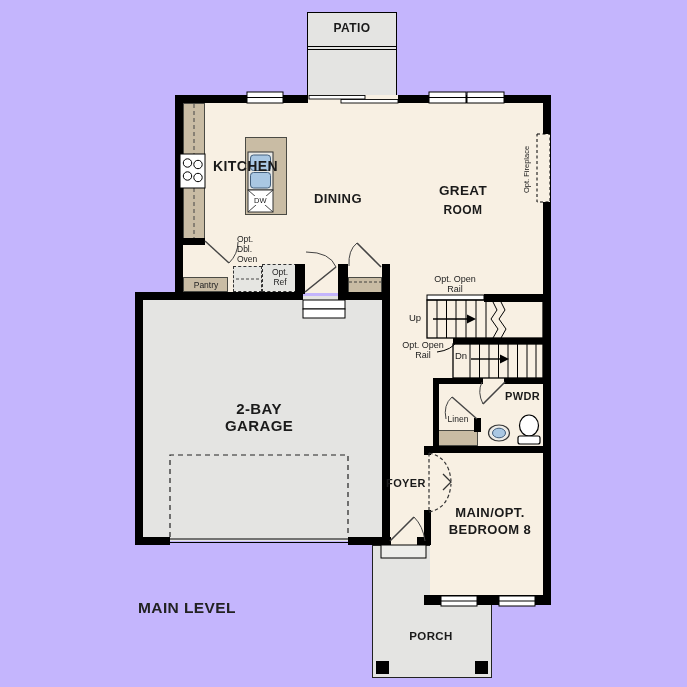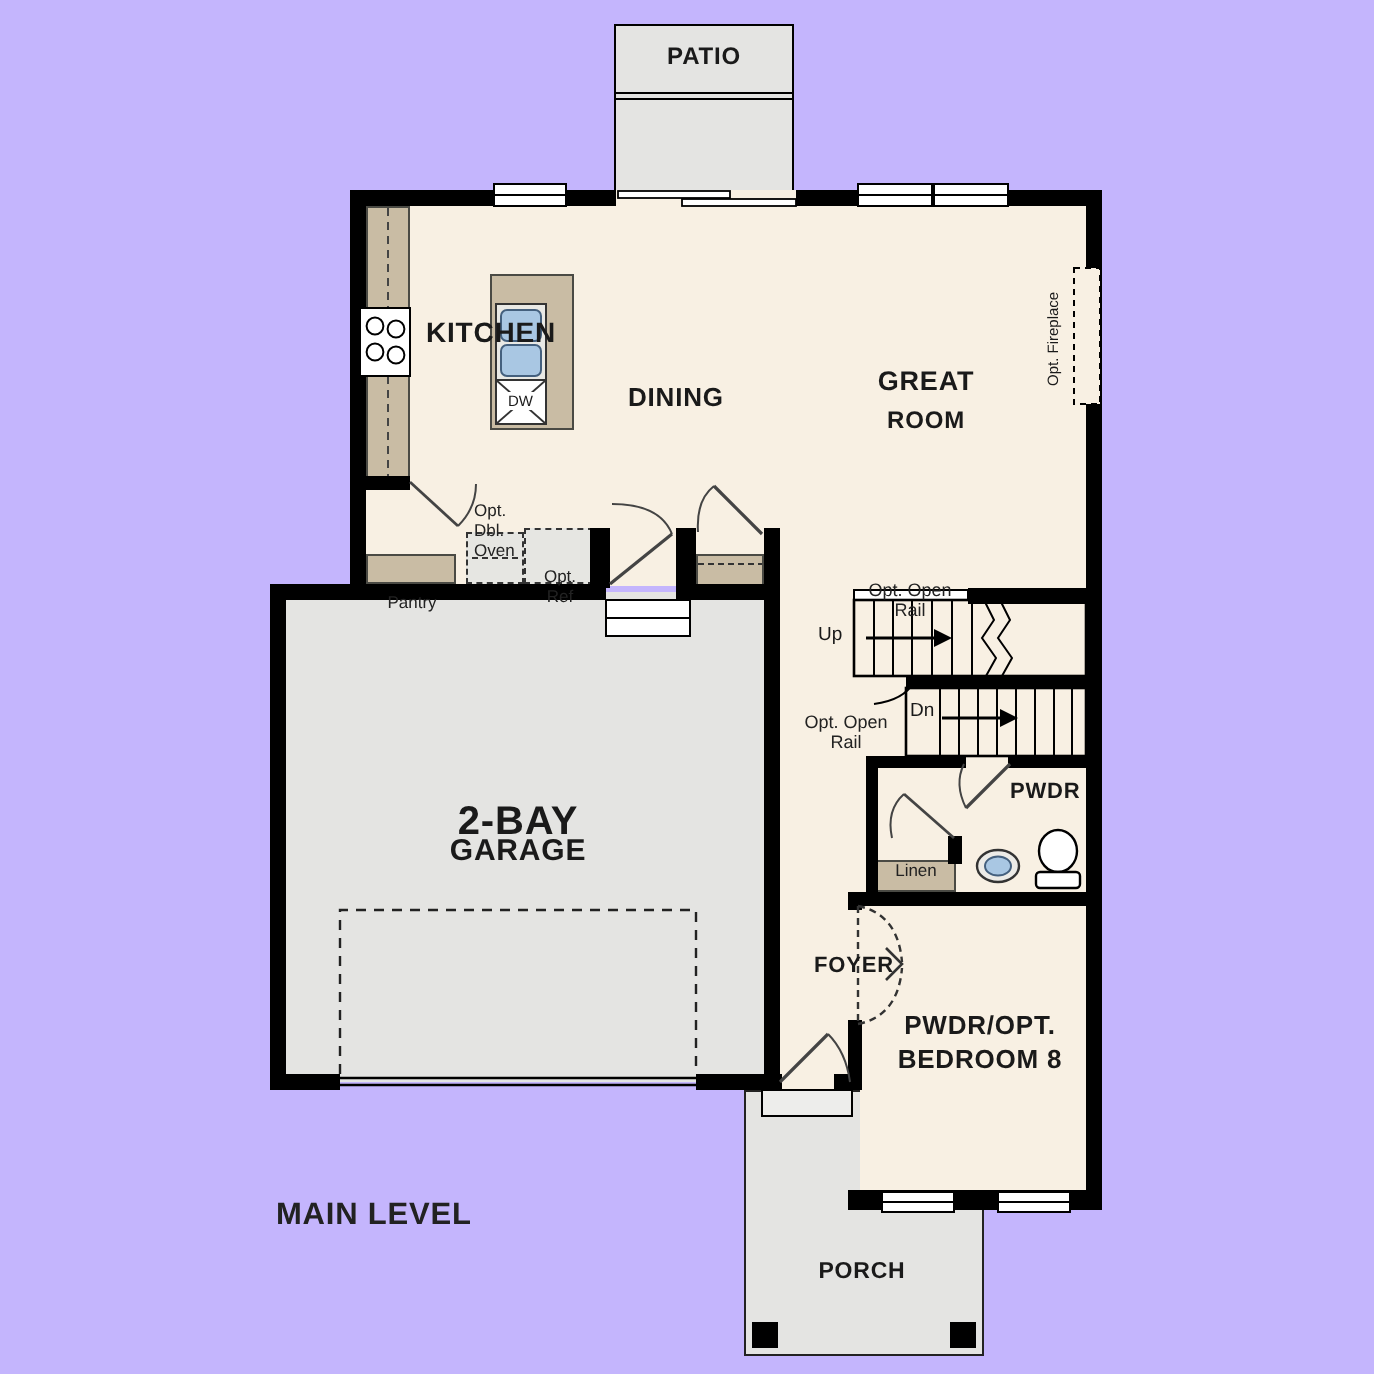--- a/index.html
+++ b/index.html
@@ -7,21 +7,21 @@
         font-family:"Liberation Sans",sans-serif;padding-left:24px;}
   .abs{position:absolute;}
   .floor{position:absolute;background:#f8f0e3;}
   .hard{position:absolute;background:#e4e4e2;}
   .tan{position:absolute;background:#c9bca4;border:1px solid #4a4a44;box-sizing:border-box;}
   .wall{position:absolute;background:#000;}
   .optbox{position:absolute;background:#e6e6e2;border:1px dashed #333;box-sizing:border-box;}
   .label{position:absolute;color:#1a1a1a;white-space:nowrap;}
   .room{font-weight:bold;letter-spacing:.4px;}
   .ctr{transform:translateX(-50%);}
-  .small{font-size:8.5px;color:#222;margin-top:16px;}
+  .small{font-size:8.5px;color:#222;}
   svg.overlay{position:absolute;left:0;top:0;pointer-events:none;}
   .vert{writing-mode:vertical-rl;transform:rotate(180deg);}
 </style>
 </head>
 <body>
 
 <div class="plan">
 
   <div class="floor" style="left:183px;top:103px;width:360px;height:190px;"></div>
   <div class="floor" style="left:388px;top:293px;width:155px;height:302px;"></div>
@@ -202,25 +202,25 @@
       <ellipse cx="529" cy="425.5" rx="9.5" ry="10.5"></ellipse>
       <rect x="518" y="436" width="22" height="8" rx="2"></rect>
     </g>
   </svg>
 
   <div class="label room ctr" style="left:352px;top:21px;font-size:12px;">PATIO</div>
   <div class="label room" style="left:213px;top:110px;font-size:14px;margin-top:48px;">KITCHEN</div>
   <div class="label room" style="left:314px;top:175px;font-size:13px;margin-top:16px;">DINING</div>
   <div class="label room ctr" style="left:463px;top:183px;font-size:13.5px;">GREAT</div>
   <div class="label room ctr" style="left:463px;top:203px;font-size:12px;">ROOM</div>
-  <div class="label room ctr" style="left:259px;top:400px;font-size:20px;">2-BAY</div>
+  <div class="label room ctr" style="left:259px;top:400px;font-size:15px;">2-BAY</div>
   <div class="label room ctr" style="left:259px;top:417px;font-size:15px;">GARAGE</div>
-  <div class="label room ctr" style="left:406px;top:477px;font-size:11px;margin-left:21px;">FOYER</div>
+  <div class="label room ctr" style="left:406px;top:477px;font-size:11px;">FOYER</div>
   <div class="label room" style="left:505px;top:390px;font-size:11px;text-align:right;">PWDR</div>
-  <div class="label room ctr" style="left:490px;top:505px;font-size:13px;">PWDR/OPT.</div>
+  <div class="label room ctr" style="left:490px;top:505px;font-size:13px;">MAIN/OPT.</div>
   <div class="label room ctr" style="left:490px;top:522px;font-size:13px;">BEDROOM 8</div>
   <div class="label room ctr" style="left:431px;top:630px;font-size:11.5px;">PORCH</div>
   <div class="label room" style="left:138px;top:555px;font-size:15.5px;color:#222;margin-top:44px;">MAIN LEVEL</div>
 
   <div class="label small ctr" style="left:206px;top:280px;">Pantry</div>
   <div class="label small ctr" style="left:458px;top:414px;">Linen</div>
   <div class="label small" style="left:237px;top:234px;">Opt.</div>
   <div class="label small" style="left:237px;top:244px;">Dbl.</div>
   <div class="label small" style="left:237px;top:254px;">Oven</div>
   <div class="label small ctr" style="left:280px;top:267px;">Opt.</div>

